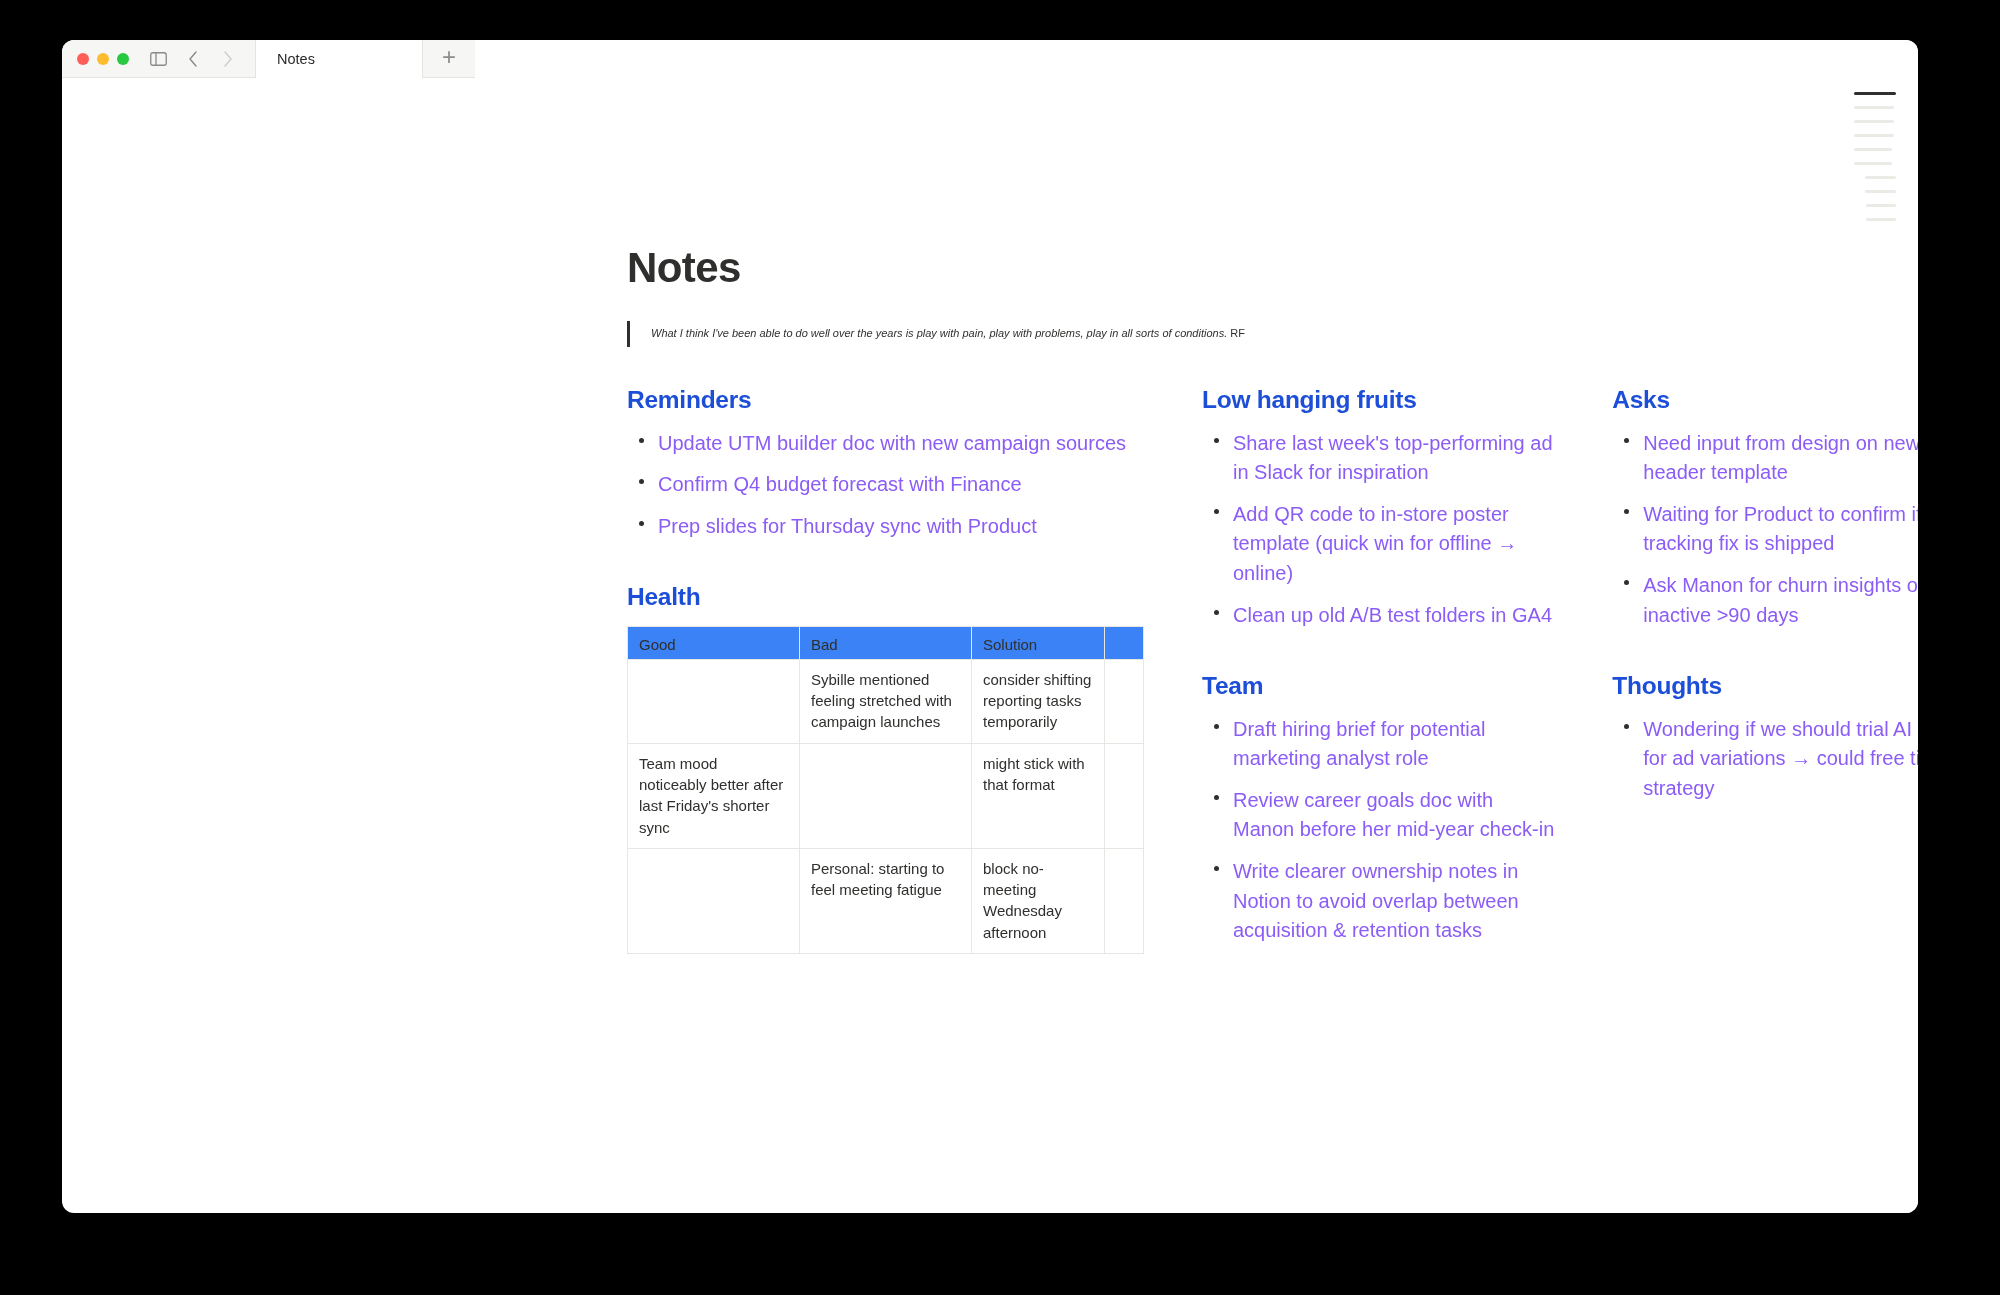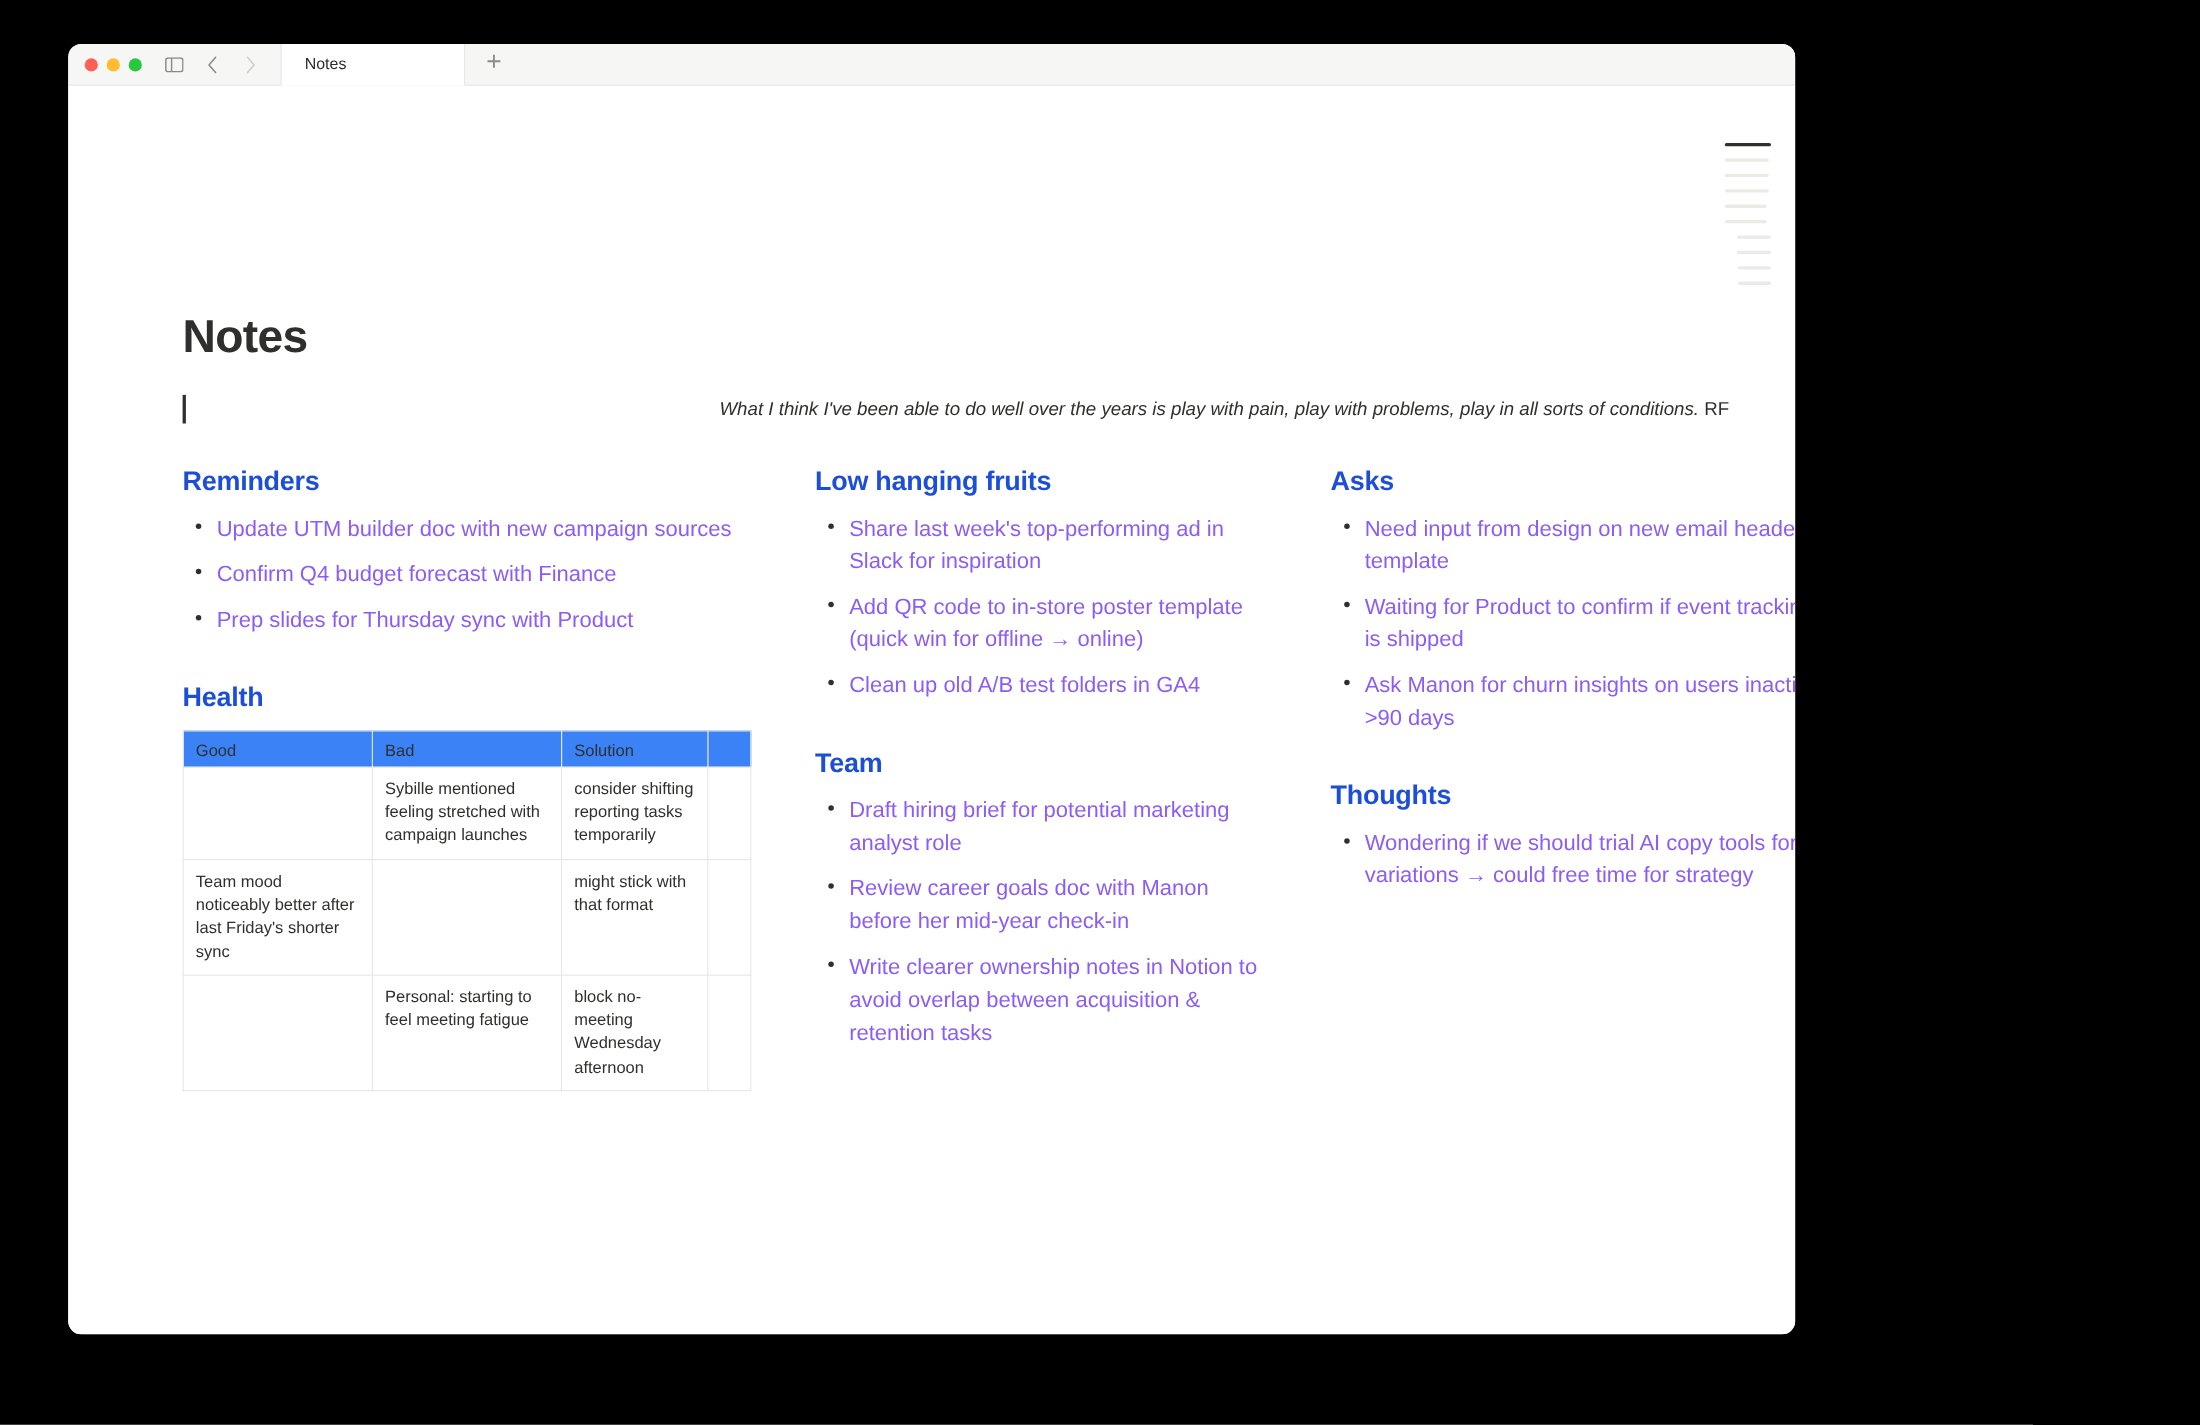--- a/index.html
+++ b/index.html
@@ -7,26 +7,27 @@
     width: 2000px; height: 1295px;
     background: #000000;
     font-family: "Liberation Sans", sans-serif;
     overflow: hidden;
   }
 
   
   .window {
     position: absolute;
     left: 62px; top: 40px;
-    width: 1570px; height: 1173px;
+    width: 1856px; height: 1173px;
     background: #ffffff;
     border-radius: 12px;
     overflow: hidden;
     display: flex;
-    flex-direction: column;
+    flex-direction: row;
+    gap: 48px;
   }
 
   
   .tabbar {
     position: relative;
     height: 38px;
     flex: 0 0 38px;
     background: #f6f6f5;
     border-bottom: 1px solid #e3e3e1;
     display: flex;
@@ -98,27 +99,26 @@
     font-weight: 700;
     letter-spacing: -0.6px;
     color: #2f2f2d;
     line-height: 1.1;
   }
 
   .quote {
     margin-top: 30px;
     padding-left: 21px;
     border-left: 3px solid #2f2f2d;
-    font-size: 17px;
+    font-size: 11px;
     line-height: 1.45;
     color: #2f2f2d;
     min-height: 26px;
     display: flex;
     align-items: center;
-    justify-content: flex-end;
   }
   .quote .q-text { font-style: italic; }
   .quote .q-attr { font-style: normal; }
 
   
   .columns {
     margin-top: 38px;
     display: flex;
     gap: 0;
   }

